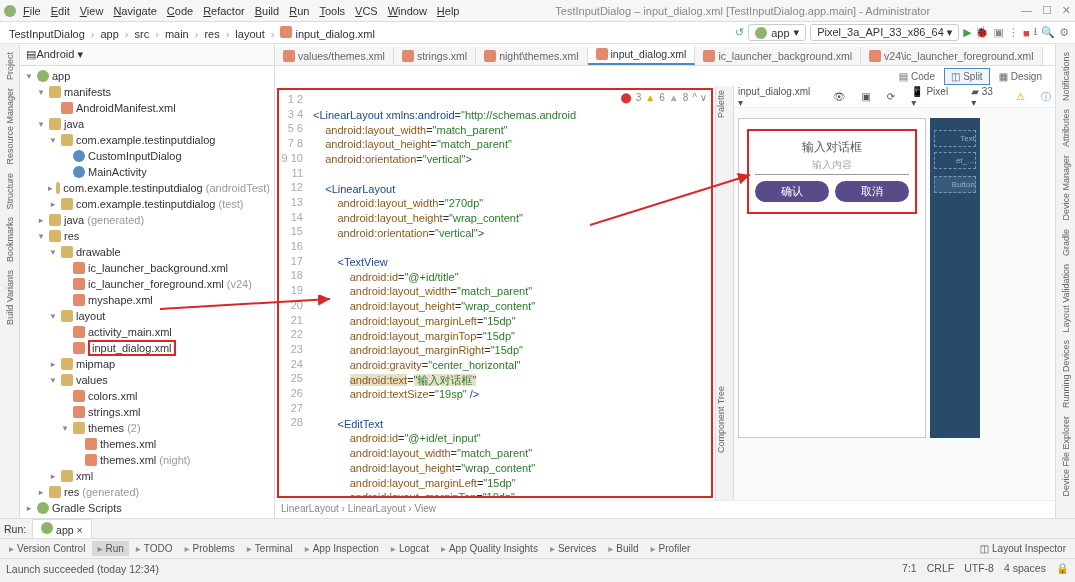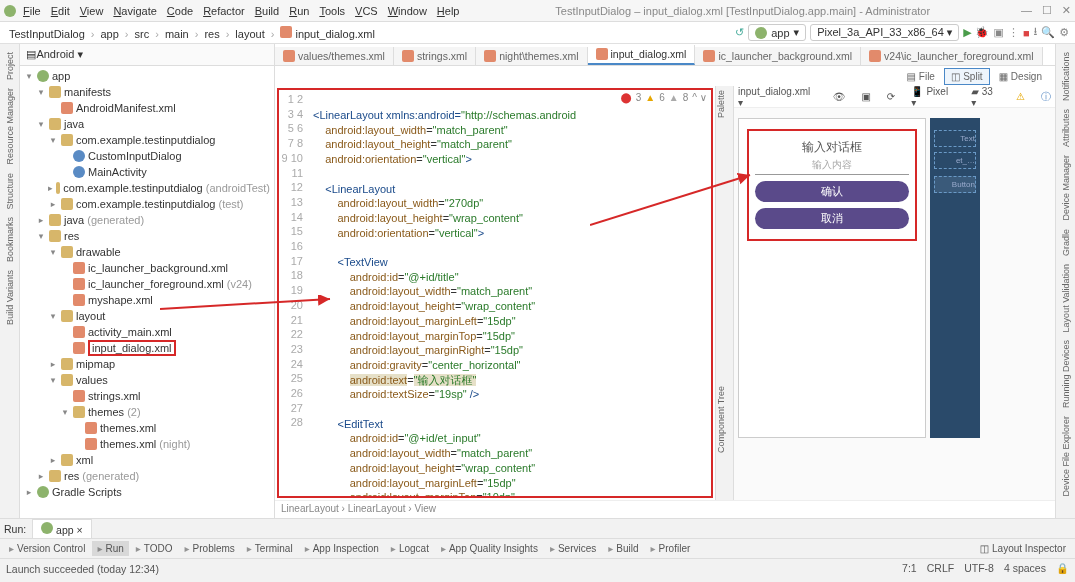--- a/index.html
+++ b/index.html
@@ -49,21 +49,21 @@
 .designer { width: 340px; border-left: 1px solid #ddd; background: #fff; display: flex; min-width: 0; }
 .pal-gutter { width: 18px; background: #f2f2f2; border-right: 1px solid #ddd; }
 .pal-gutter .rt, .right-gutter .rt { font-size: 9px; color: #666; }
 .designer-main { flex: 1; display: flex; flex-direction: column; position: relative; }
 .designer-toolbar { height: 22px; display: flex; align-items: center; padding: 0 4px; gap: 16px; font-size: 10px; color: #555; border-bottom: 1px solid #eee; }
 .designer-canvas { flex: 1; background: #fafafa; display: flex; padding: 10px 4px; gap: 4px; }
 .phone-frame { width: 188px; height: 320px; background: #fff; border: 1px solid #ccc; position: relative; }
 .dialog-box { position: absolute; top: 10px; left: 8px; right: 8px; border: 2px solid #d62828; padding: 8px 6px 10px; background: #fff; }
 .dialog-title { text-align: center; color: #555; font-size: 12px; margin-bottom: 0; }
 .dialog-input { width: 100%; border: none; border-bottom: 1px solid #999; font-size: 10px; color: #aaa; text-align: center; padding: 2px; margin-bottom: 6px; }
-.dialog-btns { display: flex; gap: 6px; flex-direction: column; }
+.dialog-btns { display: flex; gap: 6px; }
 .dbtn { flex: 1; background: #5a4a8a; color: #fff; border-radius: 12px; text-align: center; padding: 3px 0; font-size: 11px; }
 .blueprint { width: 50px; height: 320px; background: #2a4a6a; position: relative; }
 .bp-item { position: absolute; left: 4px; right: 4px; border: 1px dashed #6a9ac7; color: #9ac; font-size: 8px; text-align: right; padding: 3px 0; }
 .right-gutter { width: 20px; background: #f2f2f2; border-left: 1px solid #ddd; display: flex; flex-direction: column; align-items: center; padding-top: 4px; }
 .red-arrow { position: absolute; pointer-events: none; }
 .bottom-tabs { height: 20px; background: #f2f2f2; border-top: 1px solid #ddd; display: flex; align-items: center; padding: 0 4px; font-size: 10.5px; }
 .run-tab { padding: 2px 8px; background: #fff; border: 1px solid #ddd; border-bottom: none; }
 .toolwin-bar { height: 20px; background: #f2f2f2; border-top: 1px solid #ddd; display: flex; align-items: center; padding: 0 4px; gap: 2px; font-size: 10px; color: #555; }
 .twi { padding: 2px 5px; display: flex; align-items: center; gap: 3px; }
 .twi.active { background: #d8d8d8; }
@@ -211,20 +211,25 @@
           <span>mipmap</span>
         </div>
         <div class="tree-row" style="padding-left: 28px;">
           <span class="tog">▾</span>
           <span class="ico folder"></span>
           <span>values</span>
         </div>
         <div class="tree-row" style="padding-left: 40px;">
           <span class="tog"></span>
           <span class="ico xml"></span>
+          <span>colors.xml</span>
+        </div>
+        <div class="tree-row" style="padding-left: 40px;">
+          <span class="tog"></span>
+          <span class="ico xml"></span>
           <span>strings.xml</span>
         </div>
         <div class="tree-row" style="padding-left: 40px;">
           <span class="tog">▾</span>
           <span class="ico folder"></span>
           <span>themes <span style="color:#999">(2)</span></span>
         </div>
         <div class="tree-row" style="padding-left: 52px;">
           <span class="tog"></span>
           <span class="ico xml"></span>
@@ -256,21 +261,21 @@
   <div class="editor-col">
     <div class="editor-tabs" id="editor-tabs">
         <div class="etab"><span class="ico xml"></span>values/themes.xml</div>
         <div class="etab"><span class="ico xml"></span>strings.xml</div>
         <div class="etab"><span class="ico xml"></span>night\themes.xml</div>
         <div class="etab active"><span class="ico xml"></span>input_dialog.xml</div>
         <div class="etab"><span class="ico xml"></span>ic_launcher_background.xml</div>
         <div class="etab"><span class="ico xml"></span>v24\ic_launcher_foreground.xml</div>
       </div>
     <div class="view-toggle">
-      <span class="vtb">▤ <span>File</span></span>
+      <span class="vtb">▤ <span>Code</span></span>
       <span class="vtb sel">◫ <span>Split</span></span>
       <span class="vtb">▦ <span>Design</span></span>
     </div>
     <div class="editor-split">
       <div class="code-pane">
         <div class="code-warn">
           <span style="color:#d33">⬤</span><span>3</span>
           <span style="color:#e6a700">▲</span><span>6</span>
           <span style="color:#aaa">▲</span><span>8</span> ^ ∨
         </div>

